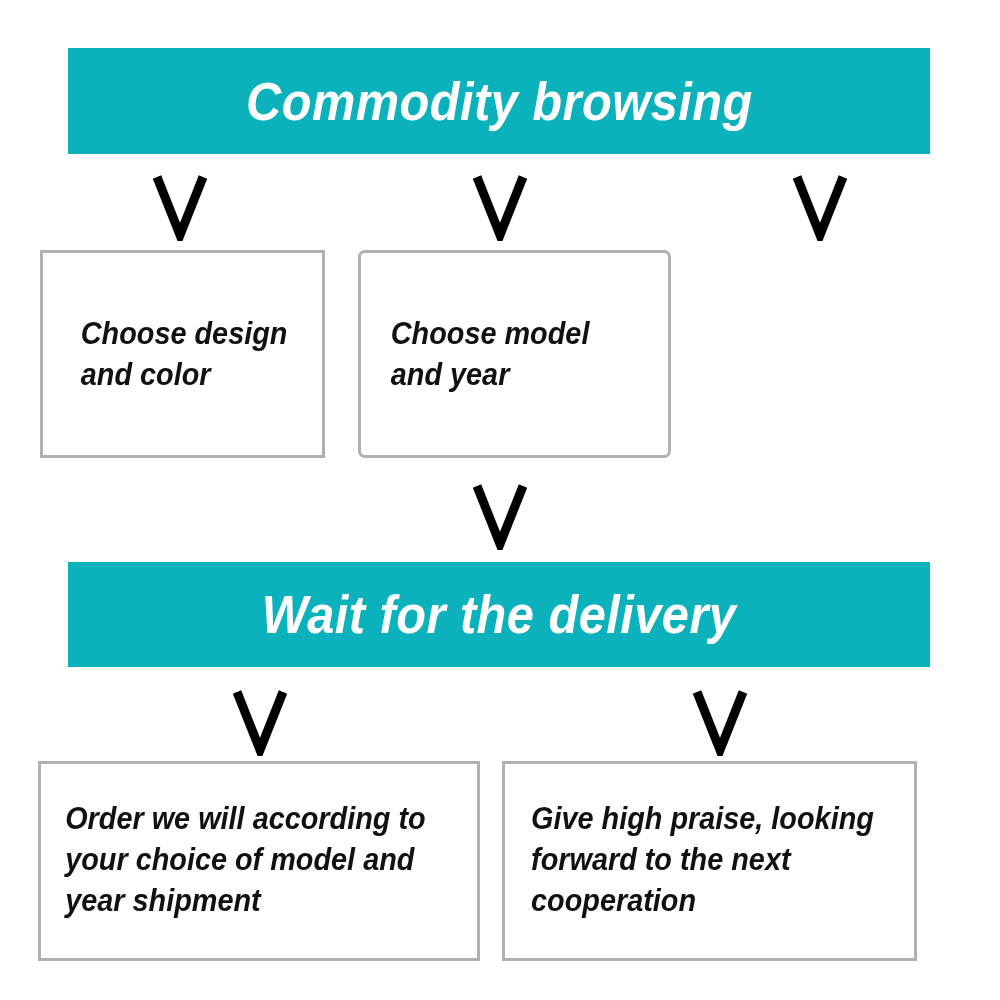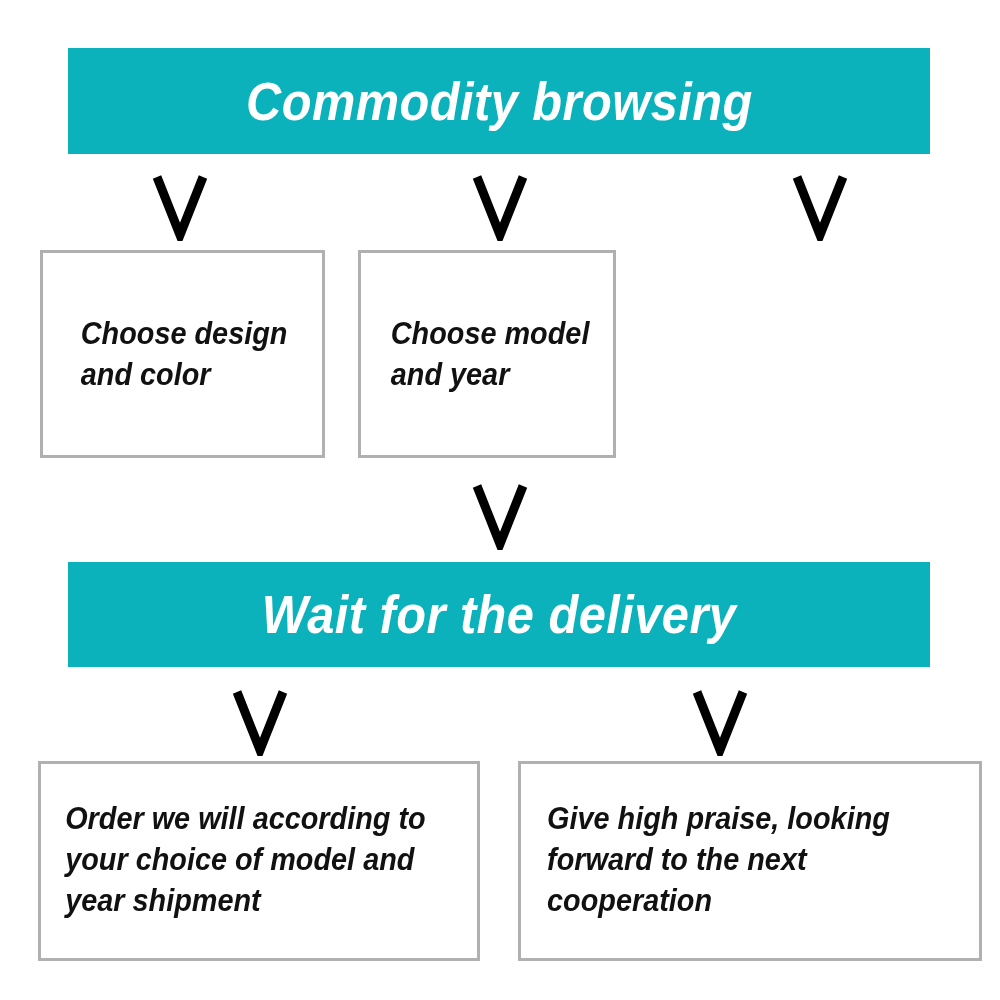--- a/index.html
+++ b/index.html
@@ -73,37 +73,37 @@
     white-space: pre-line;
   }
 
   
   #box-design-color {
     left: 40px;  top: 244px;  width: 285px;  height: 208px; padding-left: 8px;
   }
   #box-design-color .box-label { padding-left: 32px; }
 
   #box-model-year {
-    left: 358px; top: 244px;  width: 258px;  height: 208px;
+    left: 358px; top: 244px;  width: 313px;  height: 208px; border-radius: 7px;
   }
   #box-model-year .box-label { padding-left: 32px; }
 
   #box-leave-message {
     left: 676px; top: 244px;  width: 289px;  height: 208px;
   }
   #box-leave-message .box-label { padding-left: 20px; font-size: 32px; }
 
   
   #box-order-shipment {
     left: 38px;  top: 755px;  width: 442px;  height: 200px;
   }
   #box-order-shipment .box-label { padding-left: 26px; align-self: flex-start; margin-top: 34px; }
 
   #box-high-praise {
-    left: 518px; top: 755px;  width: 464px;  height: 200px;
+    left: 502px; top: 755px;  width: 415px;  height: 200px;
   }
   #box-high-praise .box-label { padding-left: 28px; align-self: flex-start; margin-top: 34px; }
 
   
   .chevron {
     position: absolute;
     width: 56px;
     height: 68px;
   }
   .chevron svg { display: block; width: 100%; height: 100%; }

